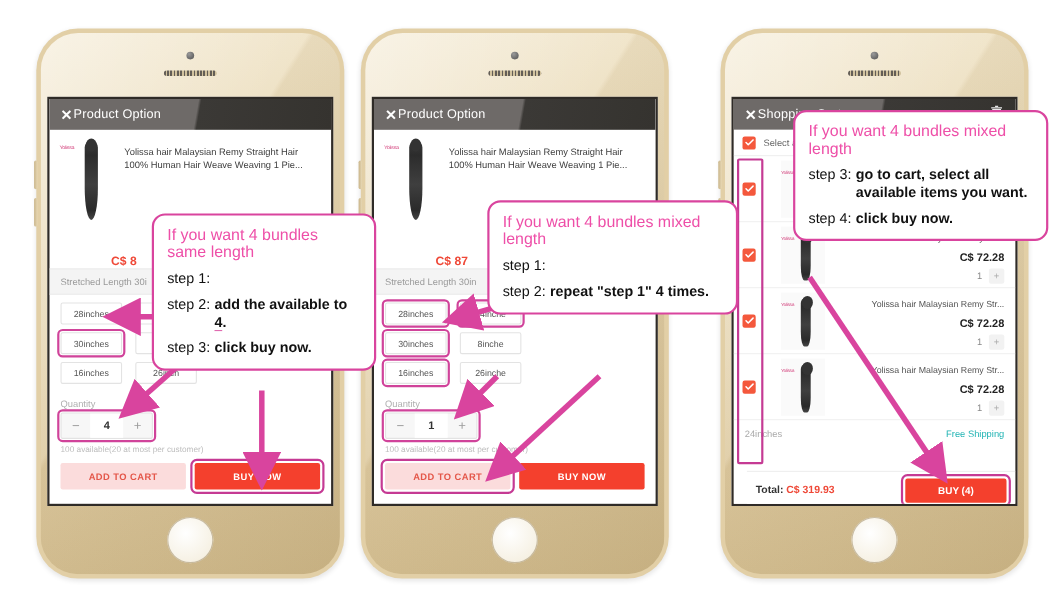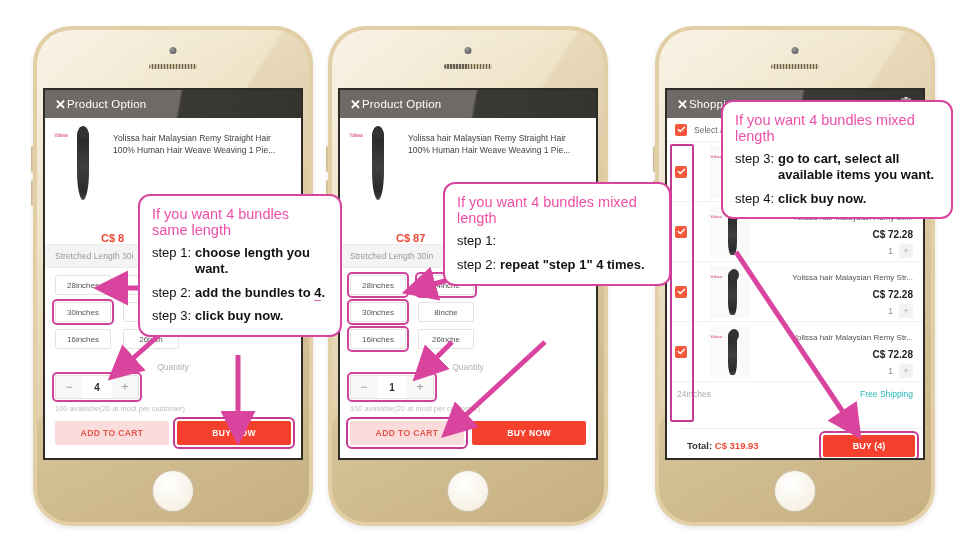--- a/index.html
+++ b/index.html
@@ -99,21 +99,21 @@
   }
   .opt-grid { padding: 7px 10px 2px 10px; }
   .opt-row { display: flex; gap: 12px; margin-bottom: 7px; }
   .opt {
     width: 56px; height: 20px; border: 1px solid #e3e3e3; border-radius: 2px;
     font-size: 8px; color: #555; display: flex; align-items: center; justify-content: center;
     background: #fff;
   }
   .opt.hl { outline: 2.5px solid #d0439a; outline-offset: 1px; }
 
-  .qty-label { font-size: 8.5px; color: #b0b0b0; padding: 4px 10px 3px 10px; text-align: center; }
+  .qty-label { font-size: 8.5px; color: #b0b0b0; padding: 4px 10px 3px 10px; }
   .qty-box {
     margin-left: 10px; width: 84px; height: 24px; display: flex; border: 1px solid #e3e3e3;
     background: #f7f7f7; border-radius: 2px;
   }
   .qty-box.hl { outline: 2.5px solid #d0439a; outline-offset: 1px; }
   .qty-btn { width: 26px; display:flex; align-items:center; justify-content:center; color:#9b9b9b; font-size: 12px; }
   .qty-val { flex:1; display:flex; align-items:center; justify-content:center; background:#fff; font-size:10px; color:#333; font-weight:600;}
   .avail { font-size: 7.5px; color: #bdbdbd; padding: 5px 10px 0 10px; }
 
   .cta-row { display: flex; gap: 8px; padding: 8px 10px 10px 10px; }
@@ -444,25 +444,24 @@
 
     <line x1="545" y1="342" x2="455" y2="425" stroke="#d9449e" stroke-width="5" marker-end="url(#ah)"></line>
 
     <line x1="736" y1="252" x2="851" y2="424" stroke="#d9449e" stroke-width="5" marker-end="url(#ah)"></line>
   </svg>
 
   <div class="callout" style="left:138px; top:194px; width:204px;">
     <div class="co-head">If you want 4 bundles same length</div>
     <div class="co-step">
       <span class="co-lbl">step 1:</span>
-      <span class="co-txt">choose length you want.</span>
     </div>
     <div class="co-step">
       <span class="co-lbl">step 2:</span>
-      <span class="co-txt"><span>add the bundles to </span><span class="u4">4</span><span>.</span></span>
+      <span class="co-txt"><span>add the available to </span><span class="u4">4</span><span>.</span></span>
     </div>
     <div class="co-step">
       <span class="co-lbl">step 3:</span>
       <span class="co-txt">click buy now.</span>
     </div>
   </div>
 
   <div class="callout" style="left:443px; top:182px; width:228px;">
     <div class="co-head">If you want 4 bundles mixed length</div>
     <div class="co-step">

